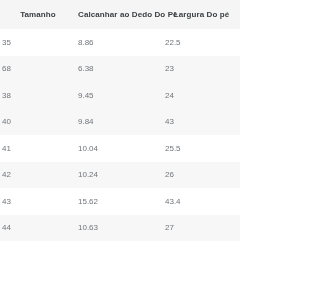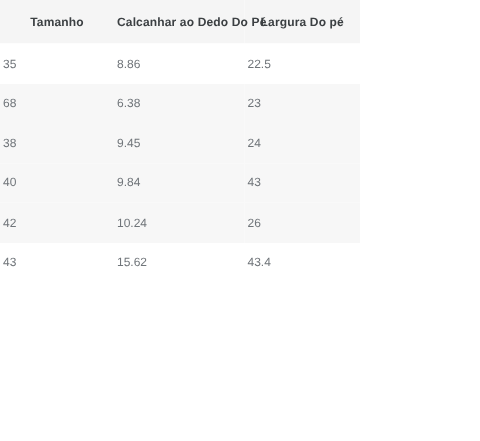--- a/index.html
+++ b/index.html
@@ -81,24 +81,34 @@
     <tr class="row-even">
       <td>38</td>
       <td>9.45</td>
       <td>24</td>
     </tr>
     <tr class="row-even">
       <td>40</td>
       <td>9.84</td>
       <td>43</td>
     </tr>
+    <tr class="row-odd">
+      <td>41</td>
+      <td>10.04</td>
+      <td>25.5</td>
+    </tr>
     <tr class="row-even">
       <td>42</td>
       <td>10.24</td>
       <td>26</td>
     </tr>
     <tr class="row-odd">
       <td>43</td>
       <td>15.62</td>
       <td>43.4</td>
     </tr>
+    <tr class="row-even">
+      <td>44</td>
+      <td>10.63</td>
+      <td>27</td>
+    </tr>
   </tbody>
 </table>
 
 </body></html>

